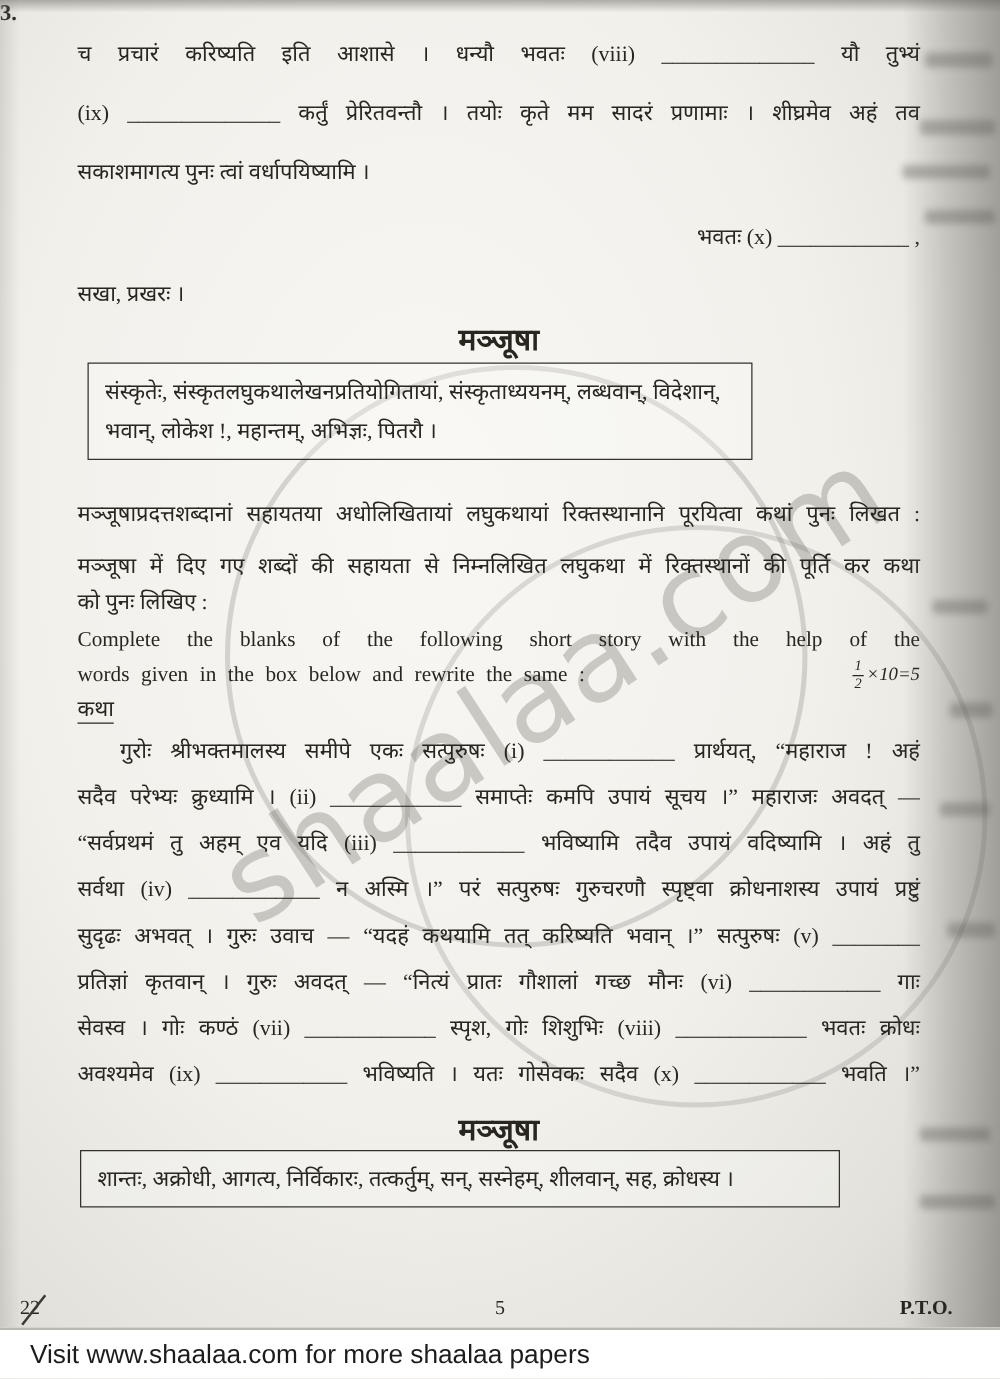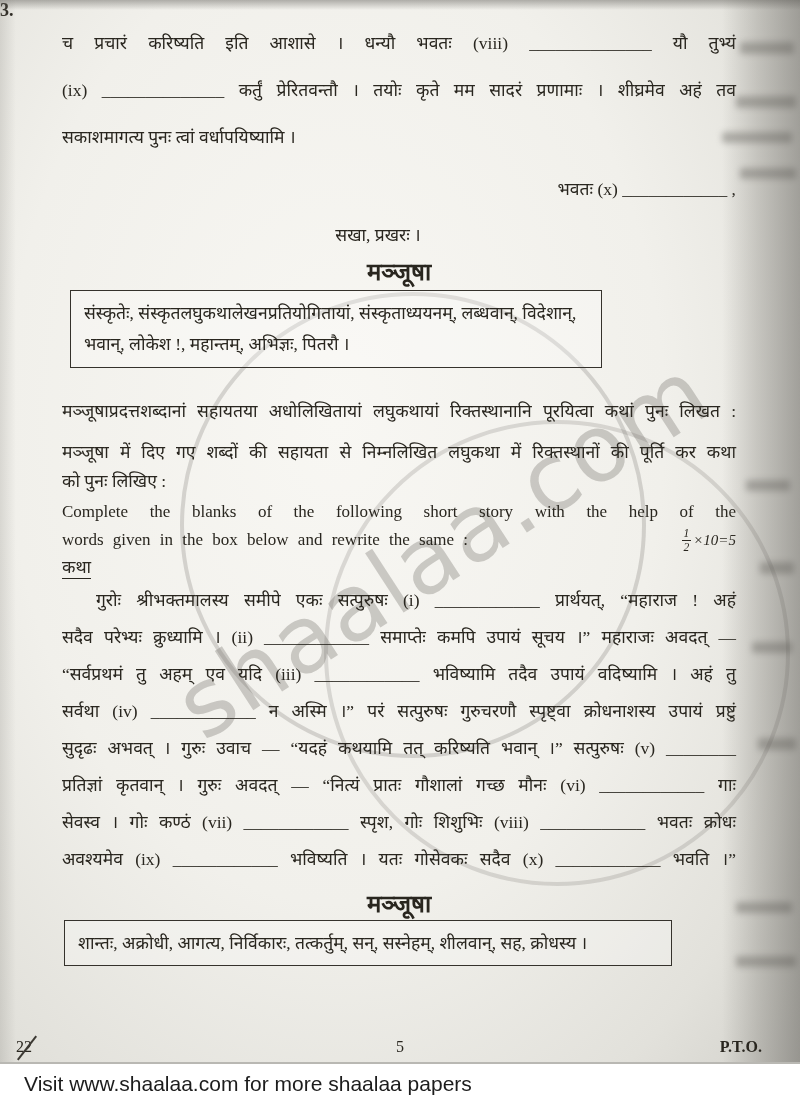--- a/index.html
+++ b/index.html
@@ -41,21 +41,21 @@
     font-family:"DejaVu Sans",sans-serif;font-size:93px;letter-spacing:2px;
     color:rgba(116,114,109,0.34);white-space:nowrap;
   }
   
   .content{position:absolute;inset:0;z-index:3;}
   .blk{position:absolute;left:62px;width:674px;}
   .dv{font-size:17.5px;}
   .j{text-align:justify;text-align-last:justify;}
   .letter{top:20px;line-height:47px;}
   .signoff1{top:176px;text-align:right;}
-  .signoff2{top:222px;text-align:center;padding-right:42px;box-sizing:border-box;}
+  .signoff2{top:222px;text-align:left;padding-right:42px;box-sizing:border-box;}
   .manjusha{text-align:center;font-weight:bold;font-size:24px;}
   .m1{top:254px;}
   .m2{top:886px;}
   .wordbox{
     border:1.5px solid #35322c;box-sizing:border-box;background:rgba(255,255,255,0.25);
     padding:7px 13px;line-height:31px;
   }
   .box1{top:290px;left:70px;width:532px;}
   .box2{top:920px;left:64px;width:608px;line-height:30px;}
   .qnum{top:398px;left:18px;width:40px;font-weight:bold;font-size:18px;}

